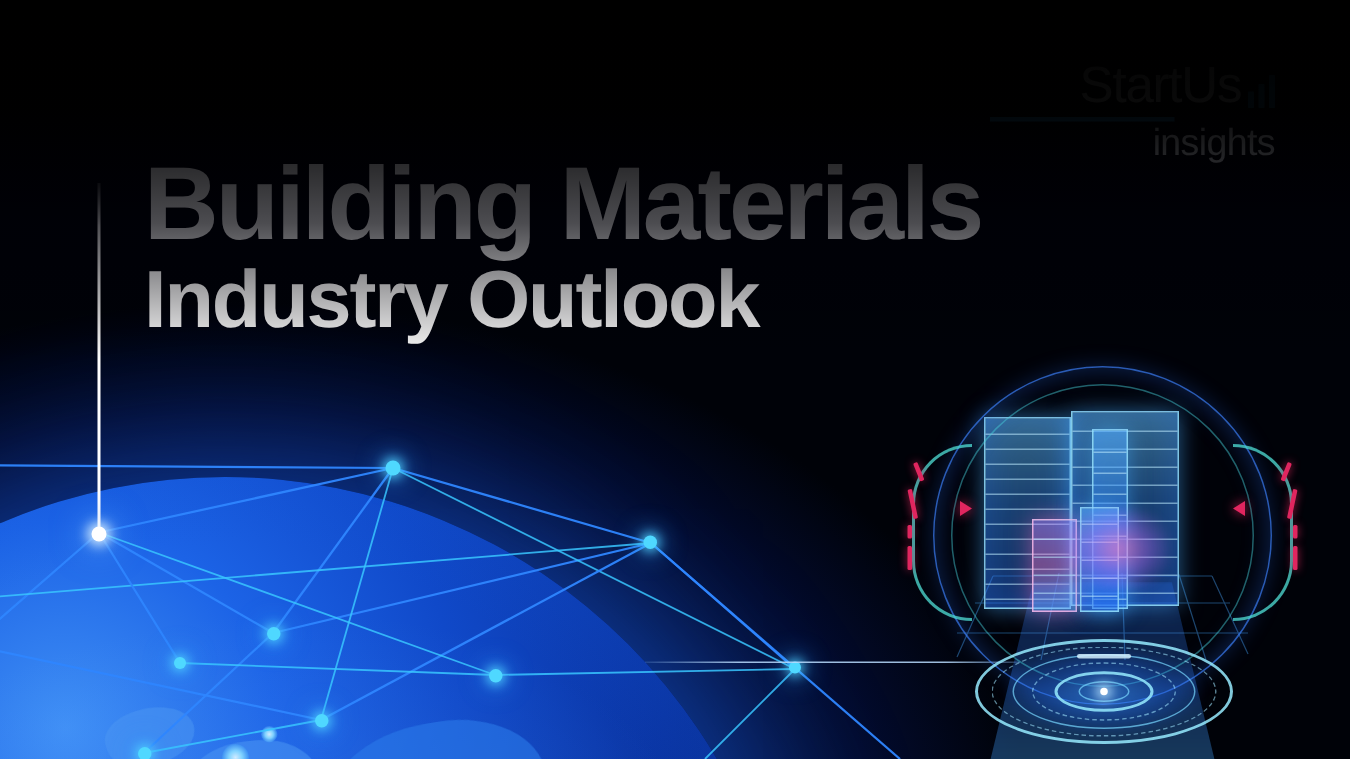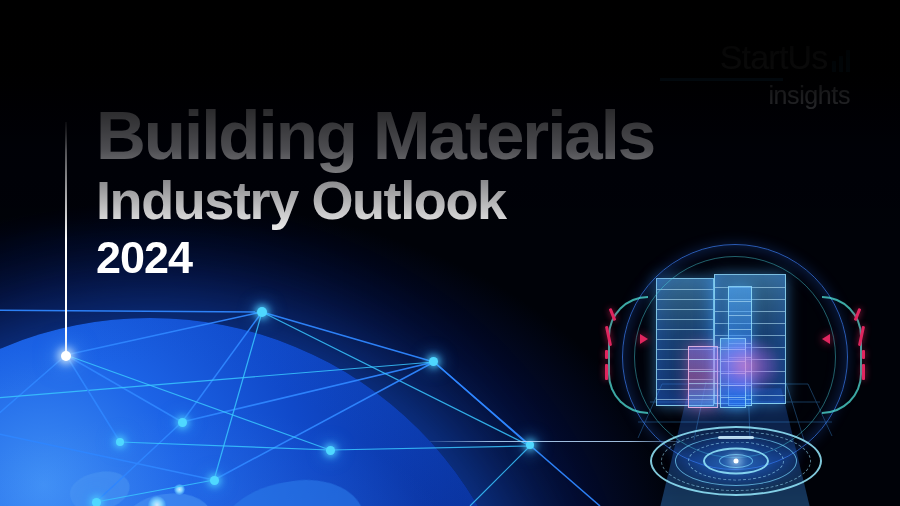--- a/index.html
+++ b/index.html
@@ -369,21 +369,20 @@
       <div style="position:absolute; left:50%; top:50%; transform:translate(-50%,-50%); width:5px; height:5px; border-radius:50%; background:#ffffff; box-shadow:0 0 8px 3px rgba(190,230,255,.9);"></div>
       <div style="position:absolute; left:50%; top:18%; transform:translateX(-50%); width:36px; height:3px; background:rgba(210,240,255,.85); border-radius:2px;"></div>
     </div>
   </div>
 
   <div class="accent-rule"></div>
 
   <div class="titles">
     <div class="t-line1">Building Materials</div>
     <div class="t-line2">Industry Outlook</div>
-    <div class="t-line3">2024</div>
   </div>
 
   <div class="logo">
     <div class="logo-row1">
       <span class="logo-word">StartUs</span>
       <span class="logo-bars">
         <i></i>
           <i></i>
           <i></i>
       </span>

